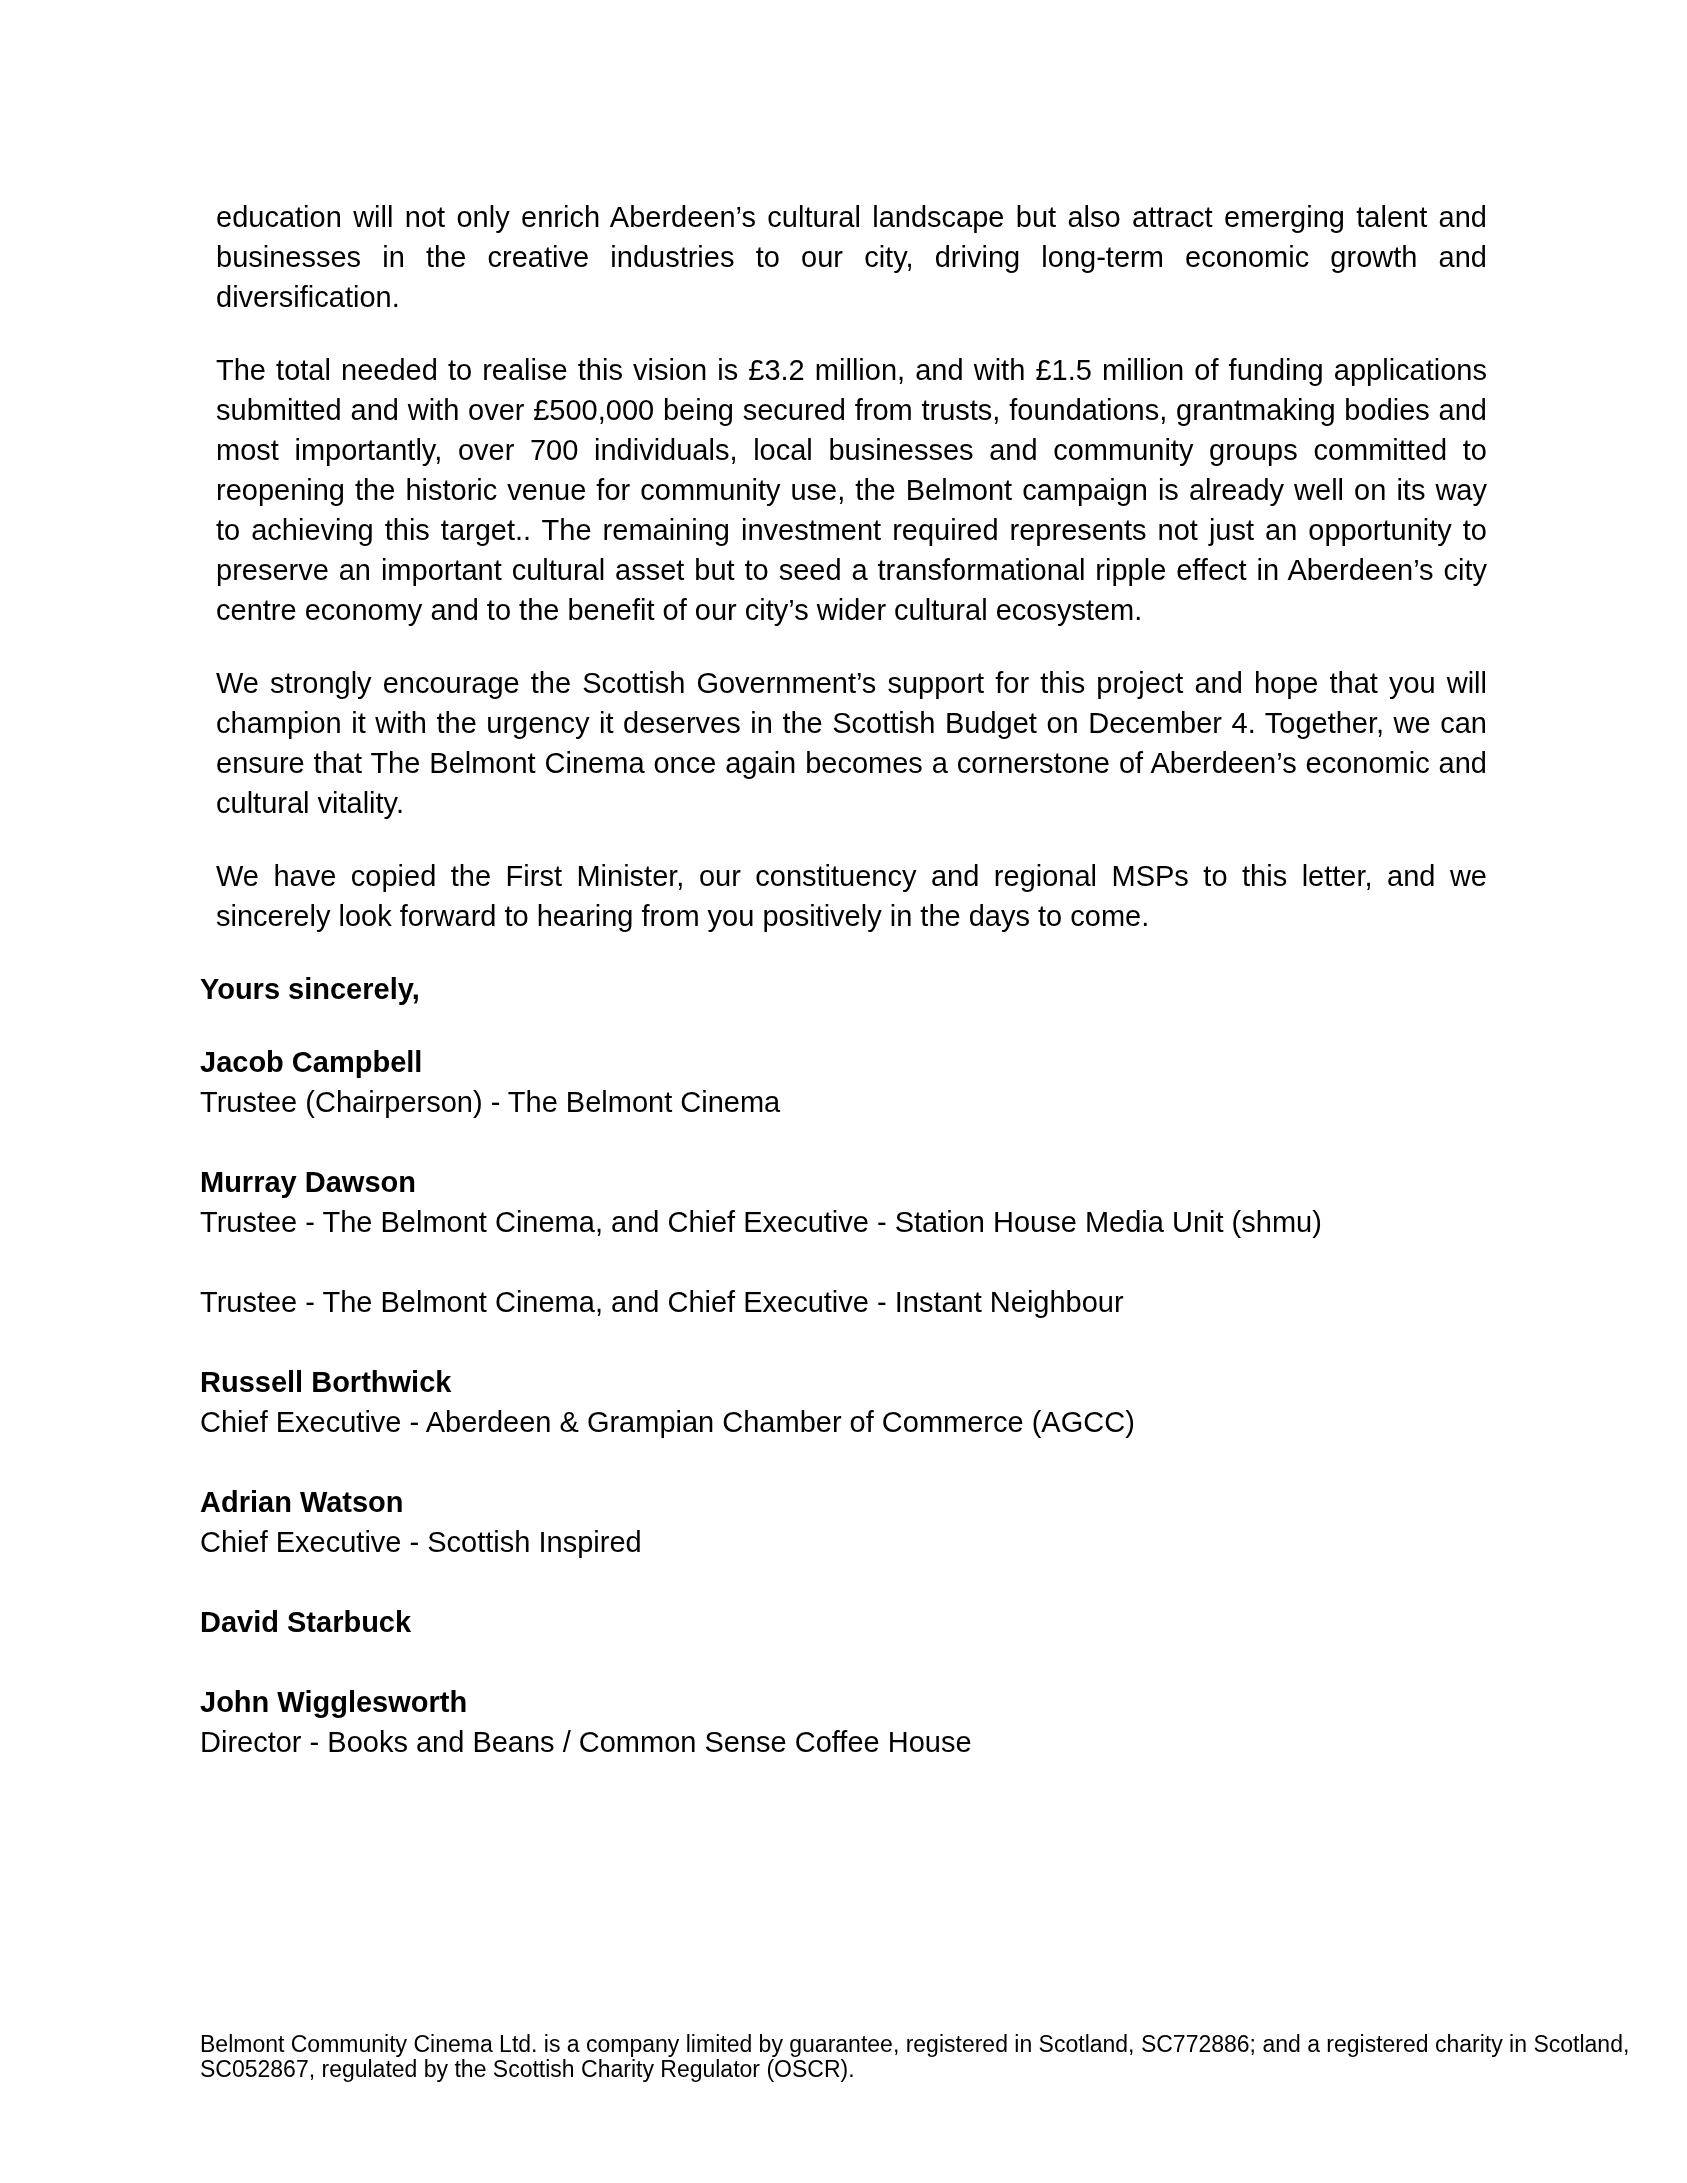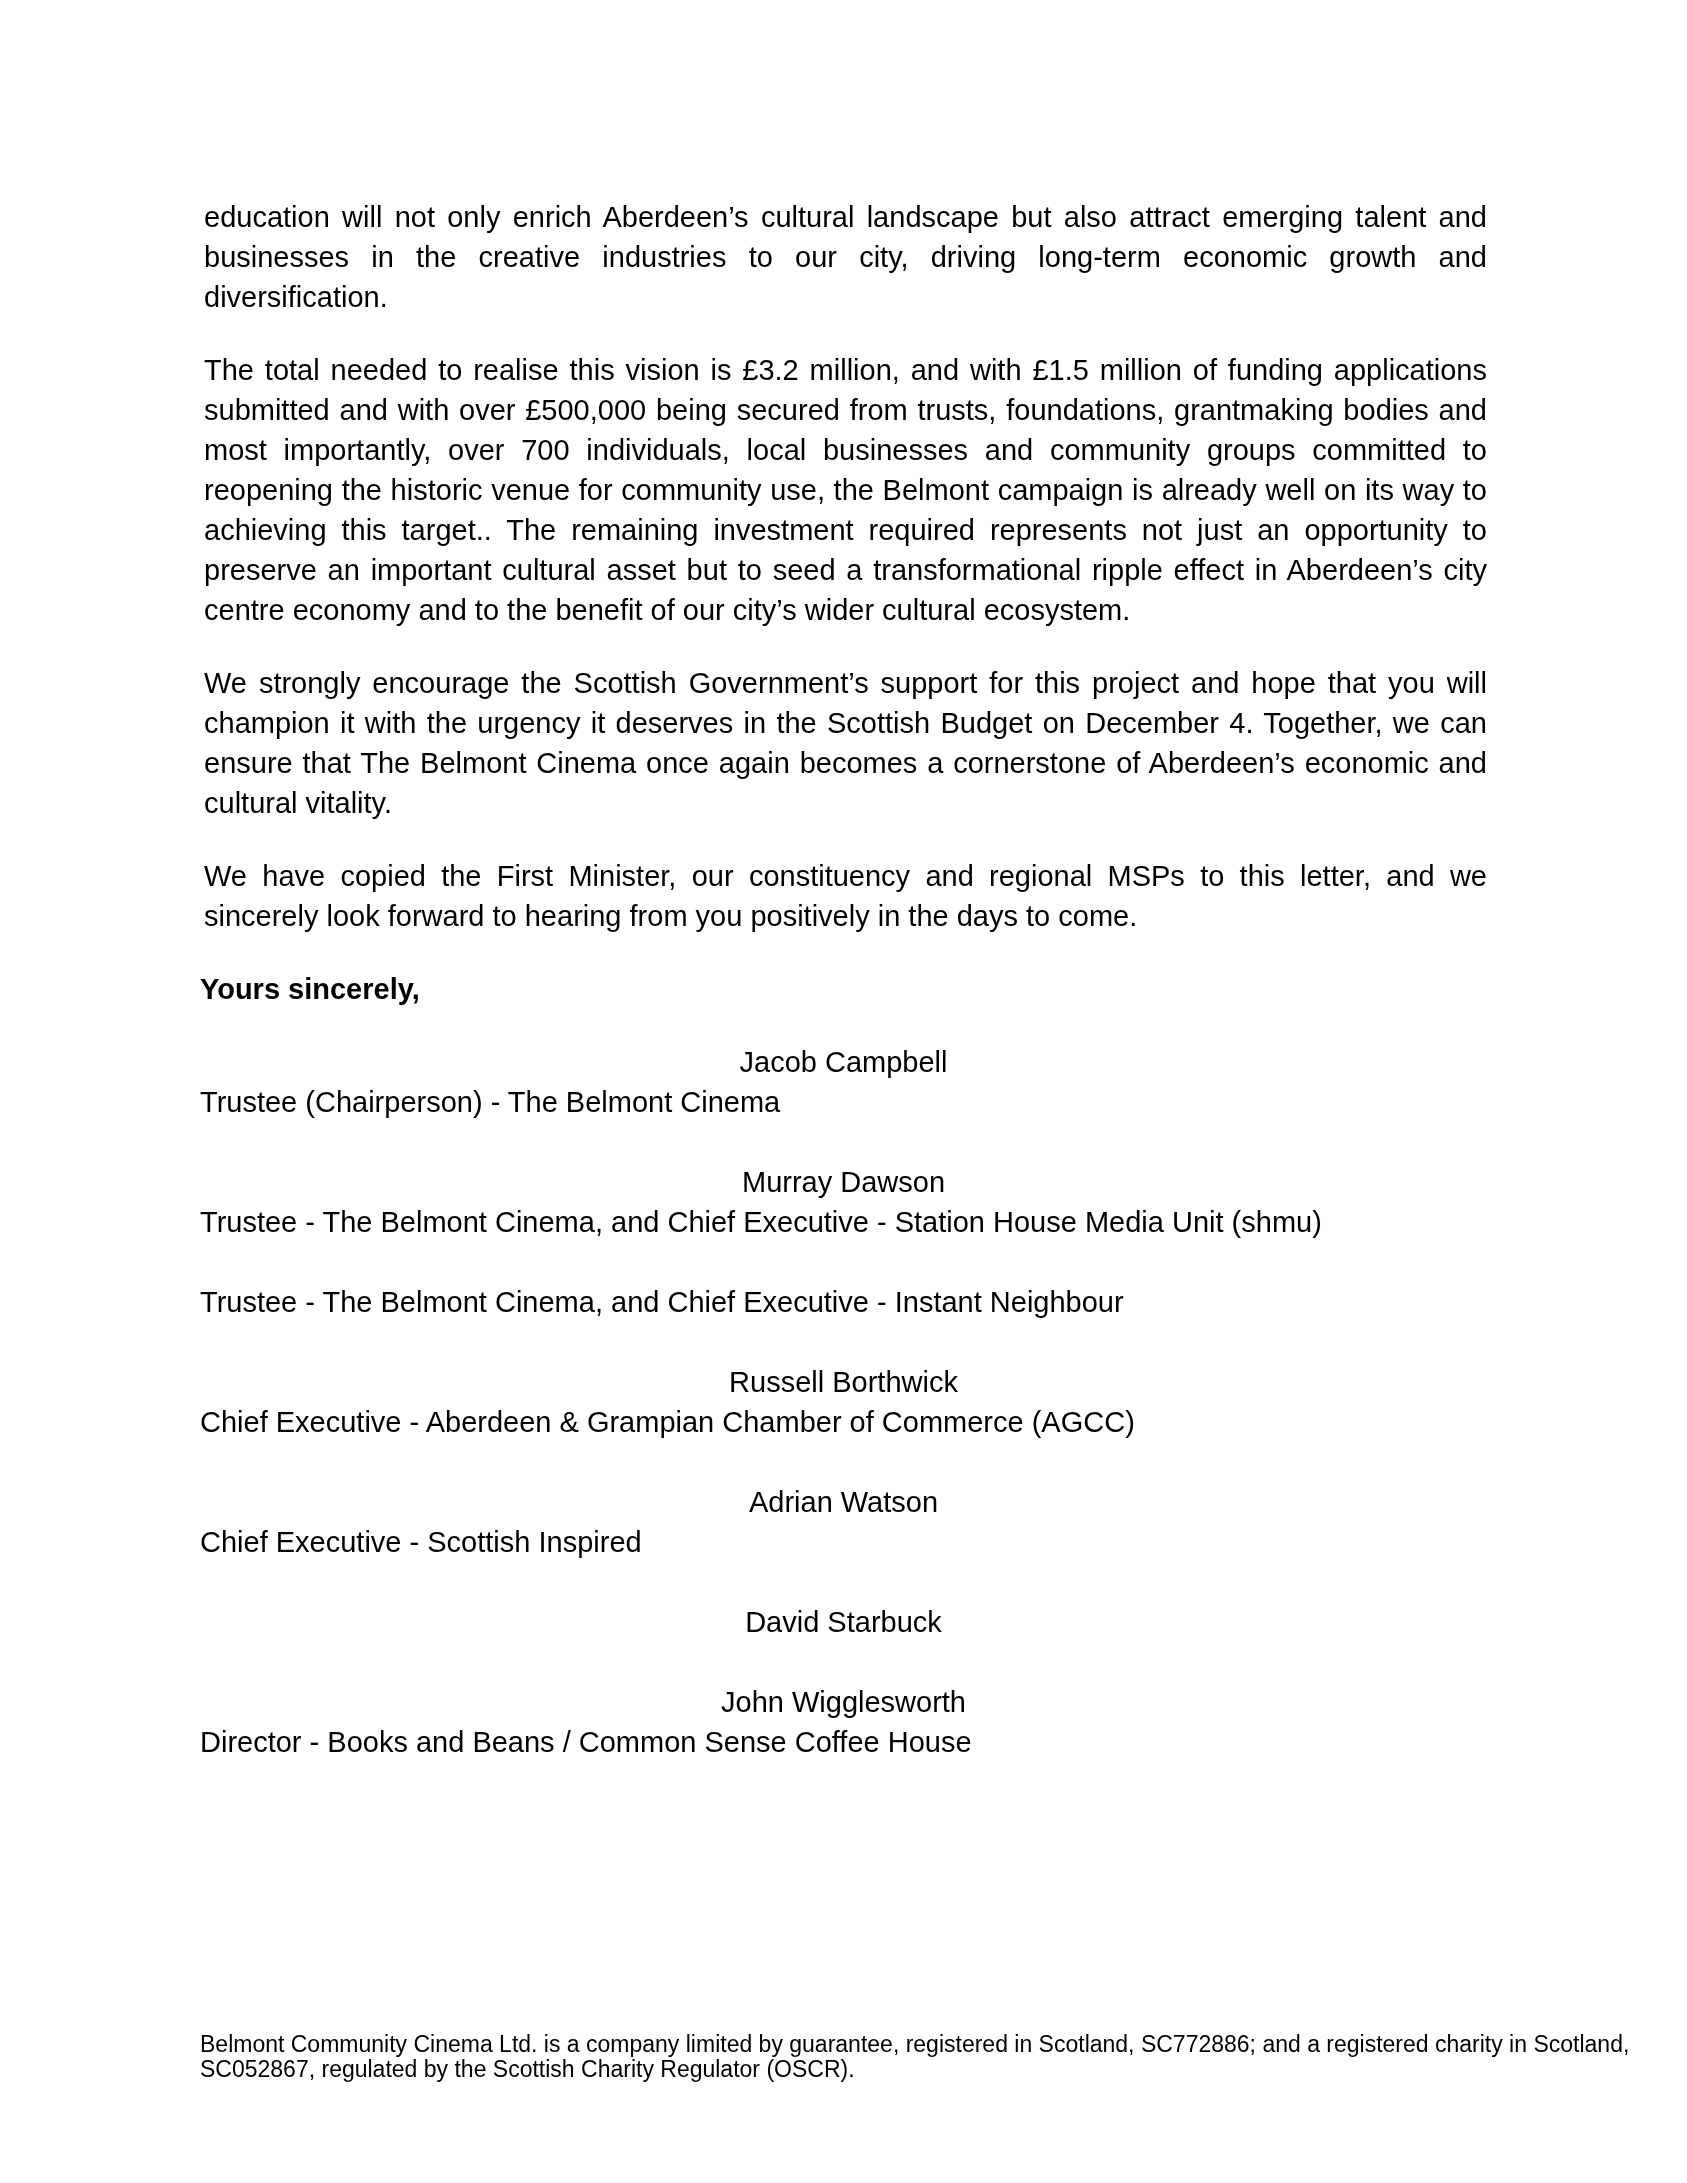--- a/index.html
+++ b/index.html
@@ -25,42 +25,41 @@
     }
     .body-text {
       position: absolute;
       left: 200px;
       top: 197px;
       width: 1287px;
       font-size: 29px;
       line-height: 40px;
     }
     .para {
-      margin: 0 0 33px 4px;
+      margin: 0 0 33px 16px;
       text-align: justify;
     }
     .para.last-line-left {
       text-align-last: left;
     }
     .closing {
       font-weight: bold;
       margin: 0 0 33px 0;
     }
     .signatories {
       margin: 0;
       padding: 0;
       list-style: none;
     }
     .signatory {
       margin: 0 0 40px 0;
     }
     .sig-name {
       display: block;
-      font-weight: normal;
-      text-align: center;
+      font-weight: bold;
     }
     .sig-title {
       display: block;
     }
     .footer {
       position: absolute;
       left: 200px;
       top: 2032px;
       width: 1316px;
       font-size: 23px;

